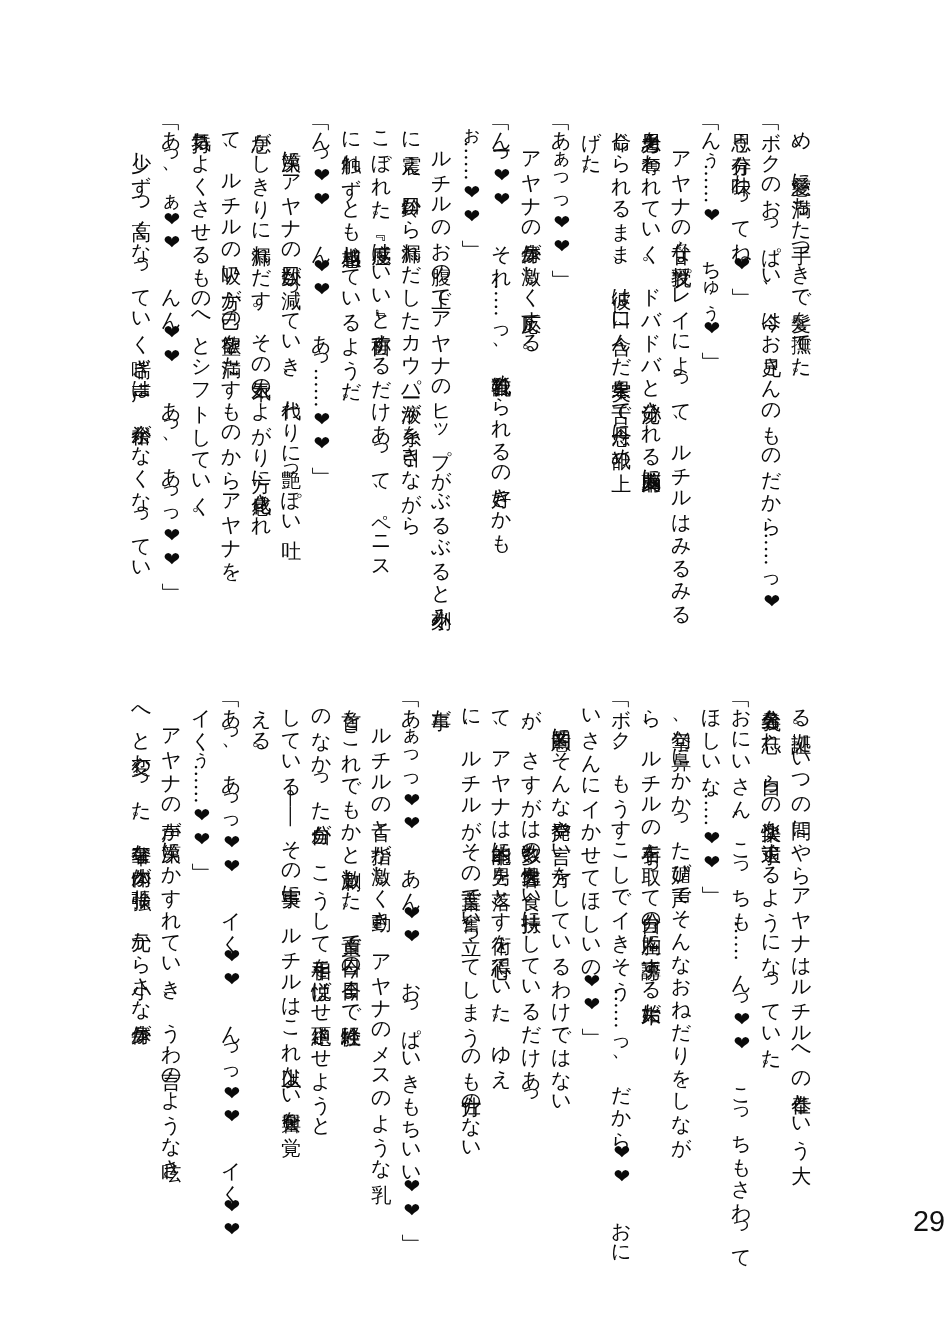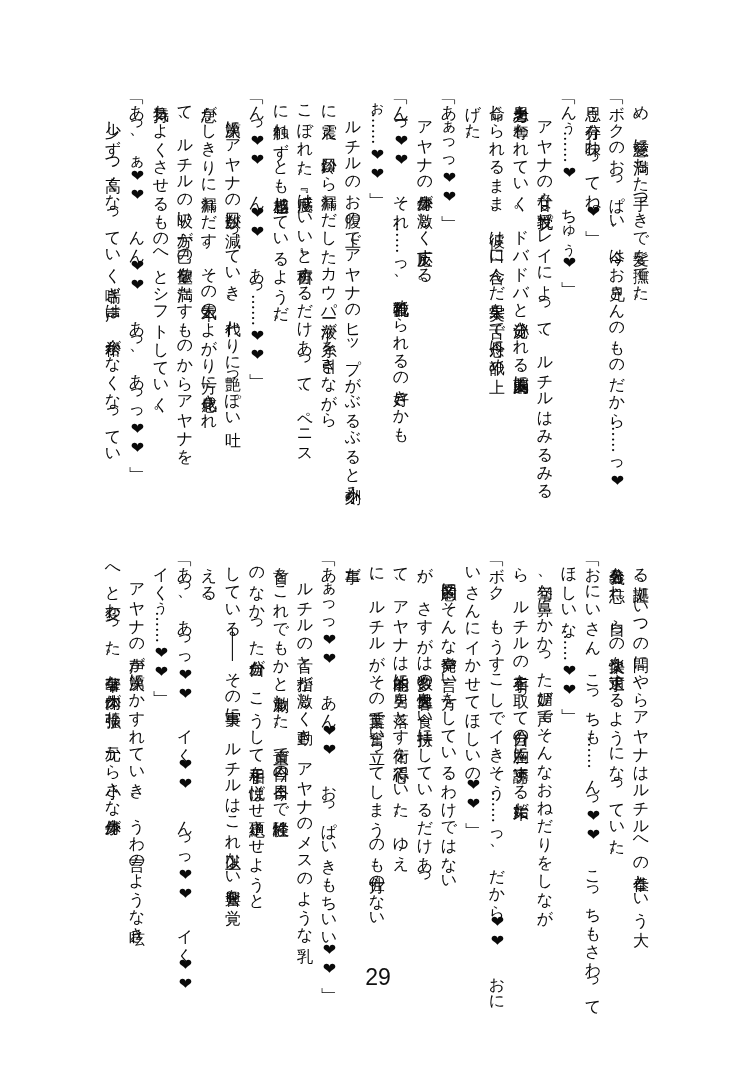--- a/index.html
+++ b/index.html
@@ -36,21 +36,21 @@
     height: 424px;
   }
   .tline.indent {
     text-indent: 1em;
   }
   .page-number {
     position: absolute;
     top: 964px;
     left: 0;
     width: 756px;
-    text-align: center;
+    text-align: right;
     font-family: "Liberation Sans", "DejaVu Sans", sans-serif;
     font-size: 23px;
     color: #111111;
   }
 </style>
 </head>
 <body>
 
 <div class="page">
 

